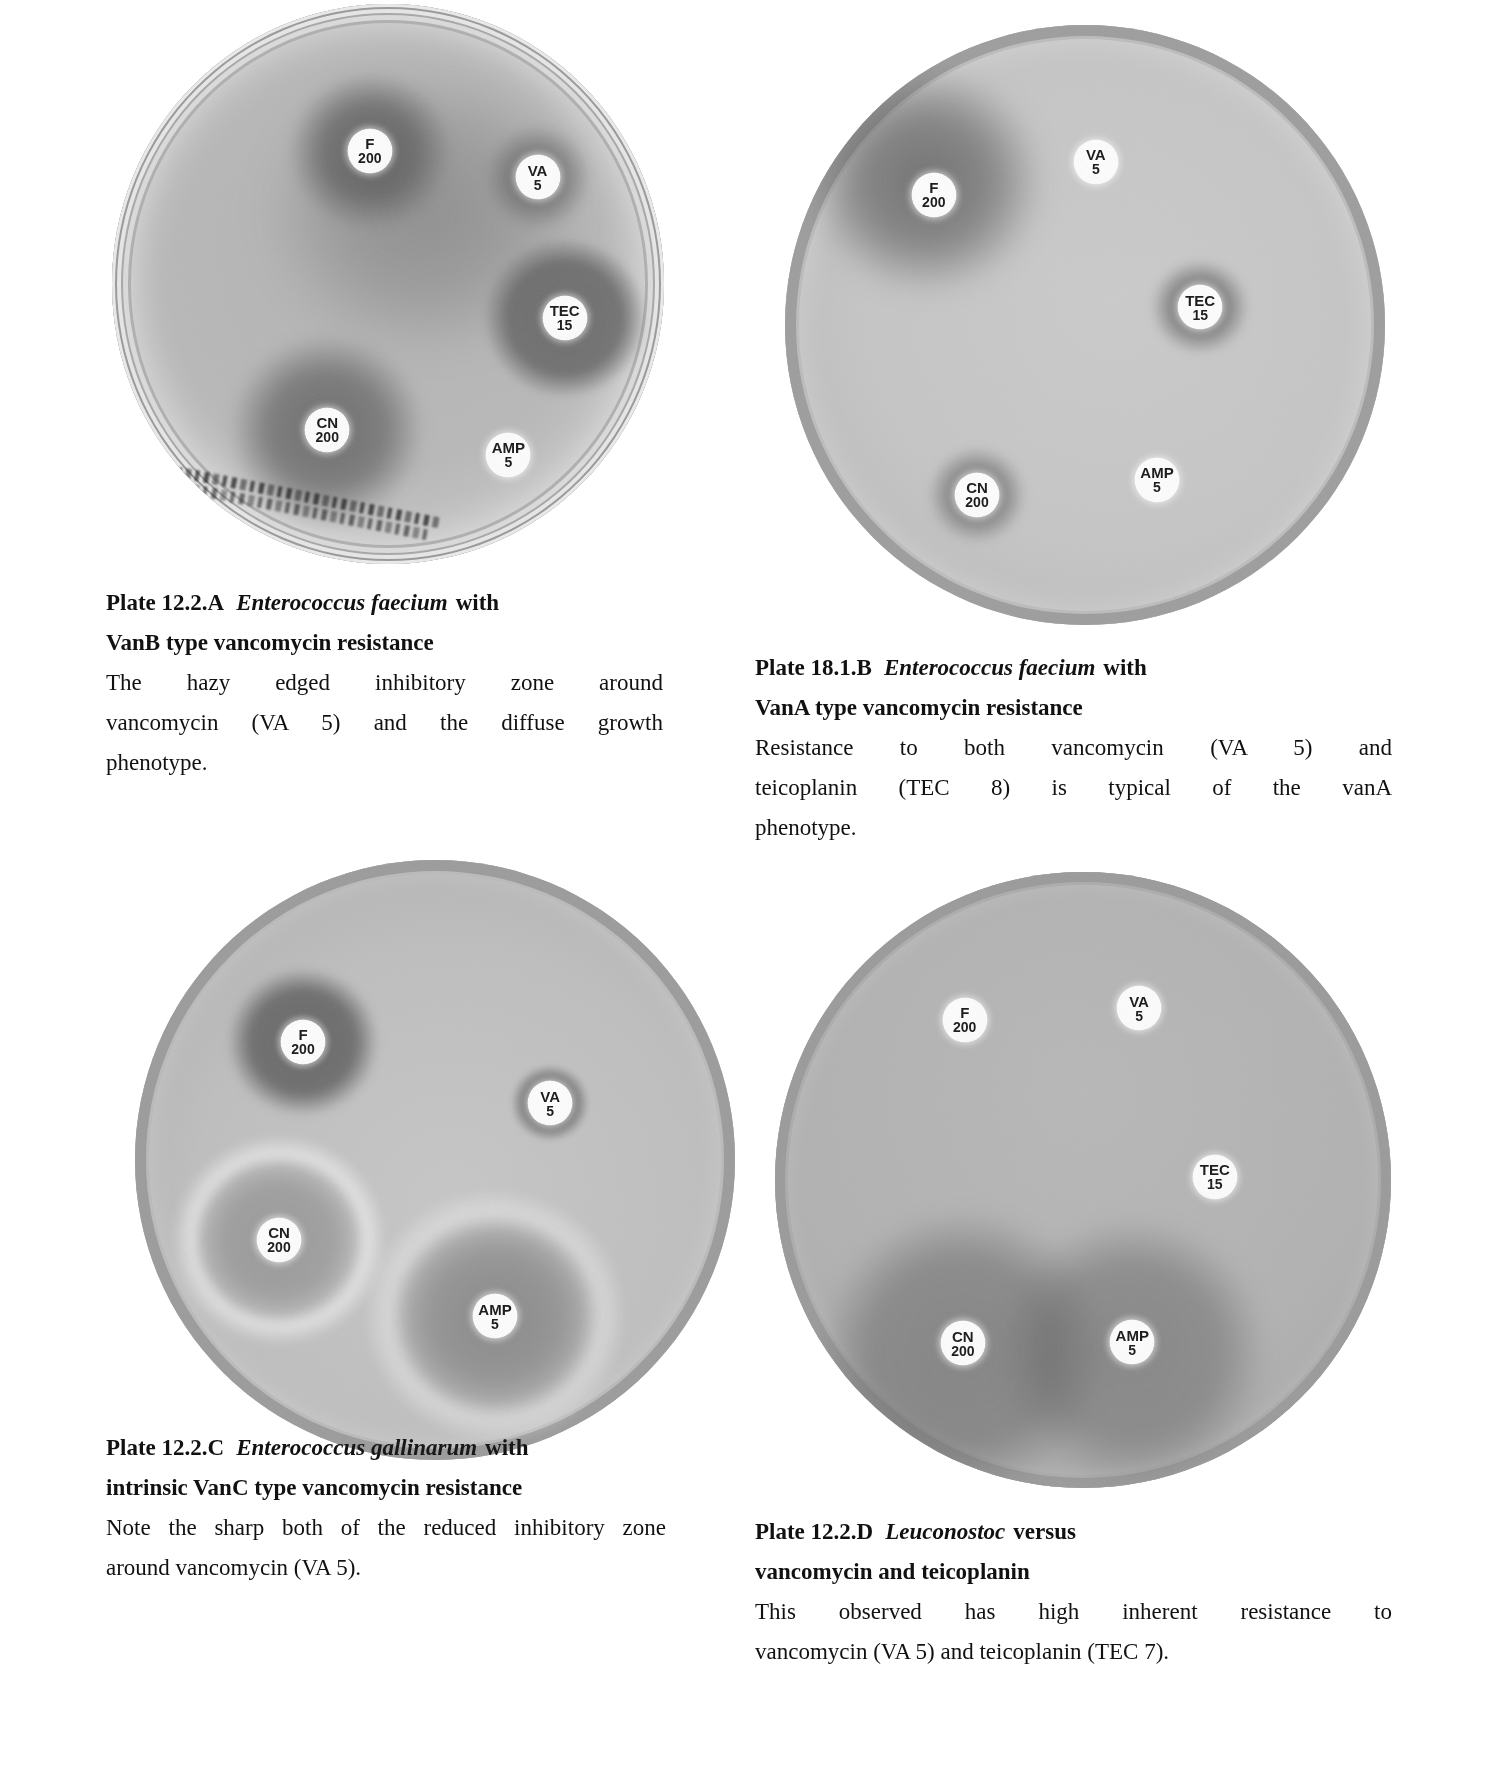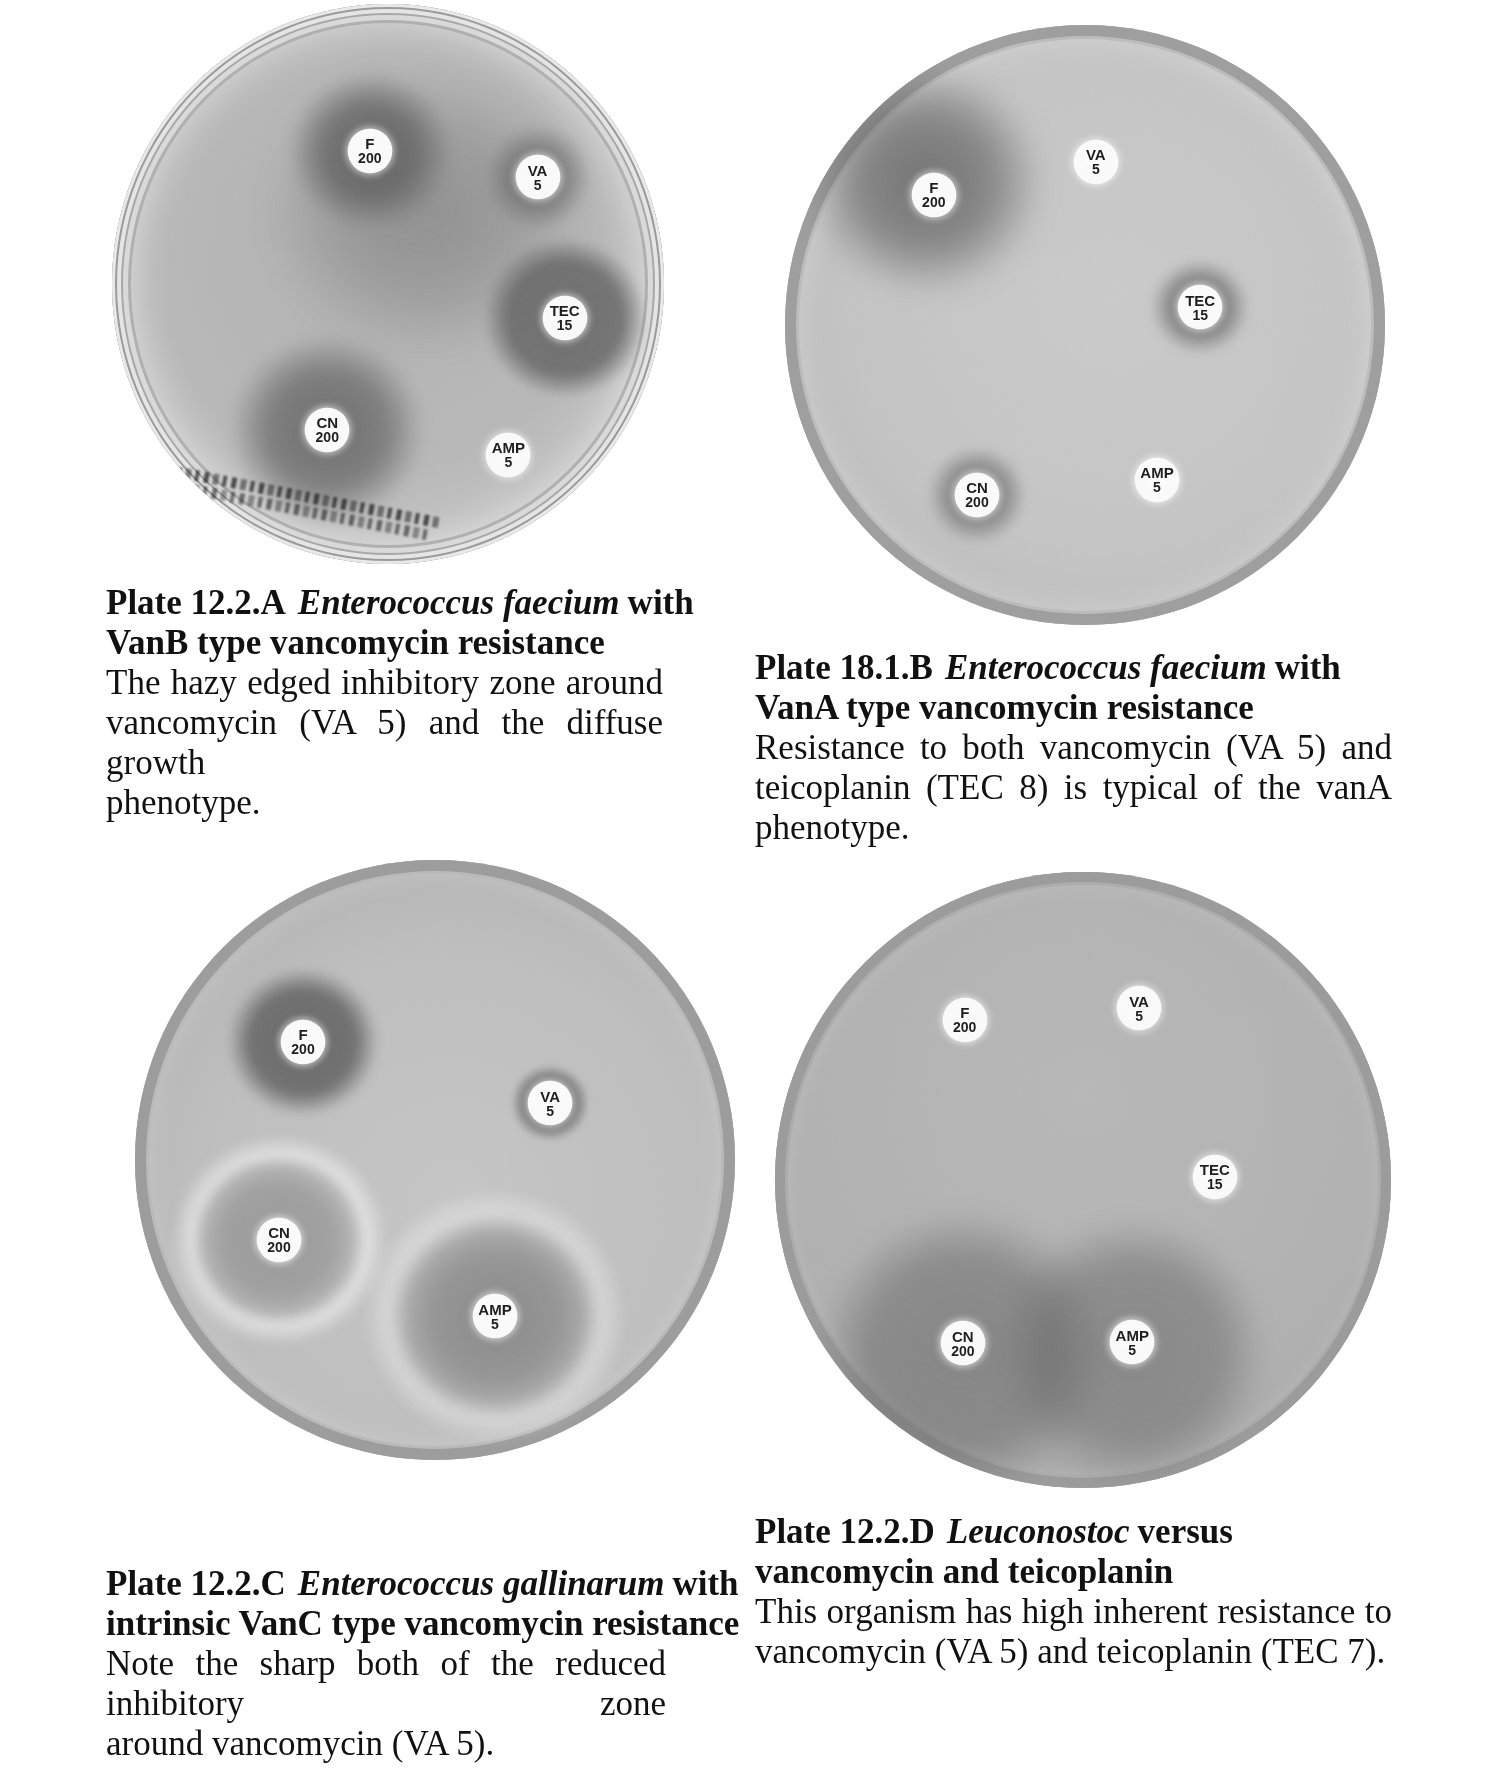--- a/index.html
+++ b/index.html
@@ -52,21 +52,21 @@
   
   .grain{position:absolute;inset:0;width:100%;height:100%;opacity:.5;pointer-events:none;z-index:8;}
   
   .marker{
     position:absolute;height:11px;border-radius:6px;
     background:repeating-linear-gradient(90deg, rgba(35,35,35,.75) 0 5px, transparent 5px 9px,
                rgba(45,45,45,.55) 9px 15px, transparent 15px 19px, rgba(30,30,30,.7) 19px 23px, transparent 23px 28px);
     filter:blur(1.1px);z-index:9;
   }
   
-  .caption{position:absolute;font-size:35px;line-height:40px;}
+  .caption{position:absolute;font-size:23px;line-height:40px;}
   .cap-title{font-weight:bold;white-space:nowrap;}
   .t-sp{font-style:italic;margin-left:12px;margin-right:8px;}
   .cap-line{text-align:justify;text-align-last:justify;}
   .cap-line.last{text-align-last:left;}
 </style>
 </head>
 <body>
 
 <div class="photo" style="left:112px;top:4px;width:552px;height:560px;">
   <div class="dish dish-a">
@@ -247,29 +247,29 @@
 <div class="caption" style="left:755px;top:648px;width:637px;">
   <div class="cap-title">
     <span>Plate 18.1.B</span><span class="t-sp">Enterococcus faecium</span><span>with</span>
   </div>
   <div class="cap-title">VanA type vancomycin resistance</div>
   <div class="cap-line">Resistance to both vancomycin (VA 5) and</div>
   <div class="cap-line">teicoplanin (TEC 8) is typical of the vanA</div>
   <div class="cap-line last">phenotype.</div>
 </div>
 
-<div class="caption" style="left:106px;top:1564px;width:560px;font-family:Liberation Serif, serif;">
+<div class="caption" style="left:106px;top:1428px;width:560px;font-family:Liberation Serif, serif;">
   <div class="cap-title">
     <span>Plate 12.2.C</span><span class="t-sp">Enterococcus gallinarum</span><span>with</span>
   </div>
   <div class="cap-title">intrinsic VanC type vancomycin resistance</div>
   <div class="cap-line">Note the sharp both of the reduced inhibitory zone</div>
   <div class="cap-line last">around vancomycin (VA 5).</div>
 </div>
 
 <div class="caption" style="left:755px;top:1512px;width:637px;">
   <div class="cap-title">
     <span>Plate 12.2.D</span><span class="t-sp">Leuconostoc</span><span>versus</span>
   </div>
   <div class="cap-title">vancomycin and teicoplanin</div>
-  <div class="cap-line">This organism has high inherent resistance to</div>
+  <div class="cap-line">This observed has high inherent resistance to</div>
   <div class="cap-line last">vancomycin (VA 5) and teicoplanin (TEC 7).</div>
 </div>
 
 </body></html>

